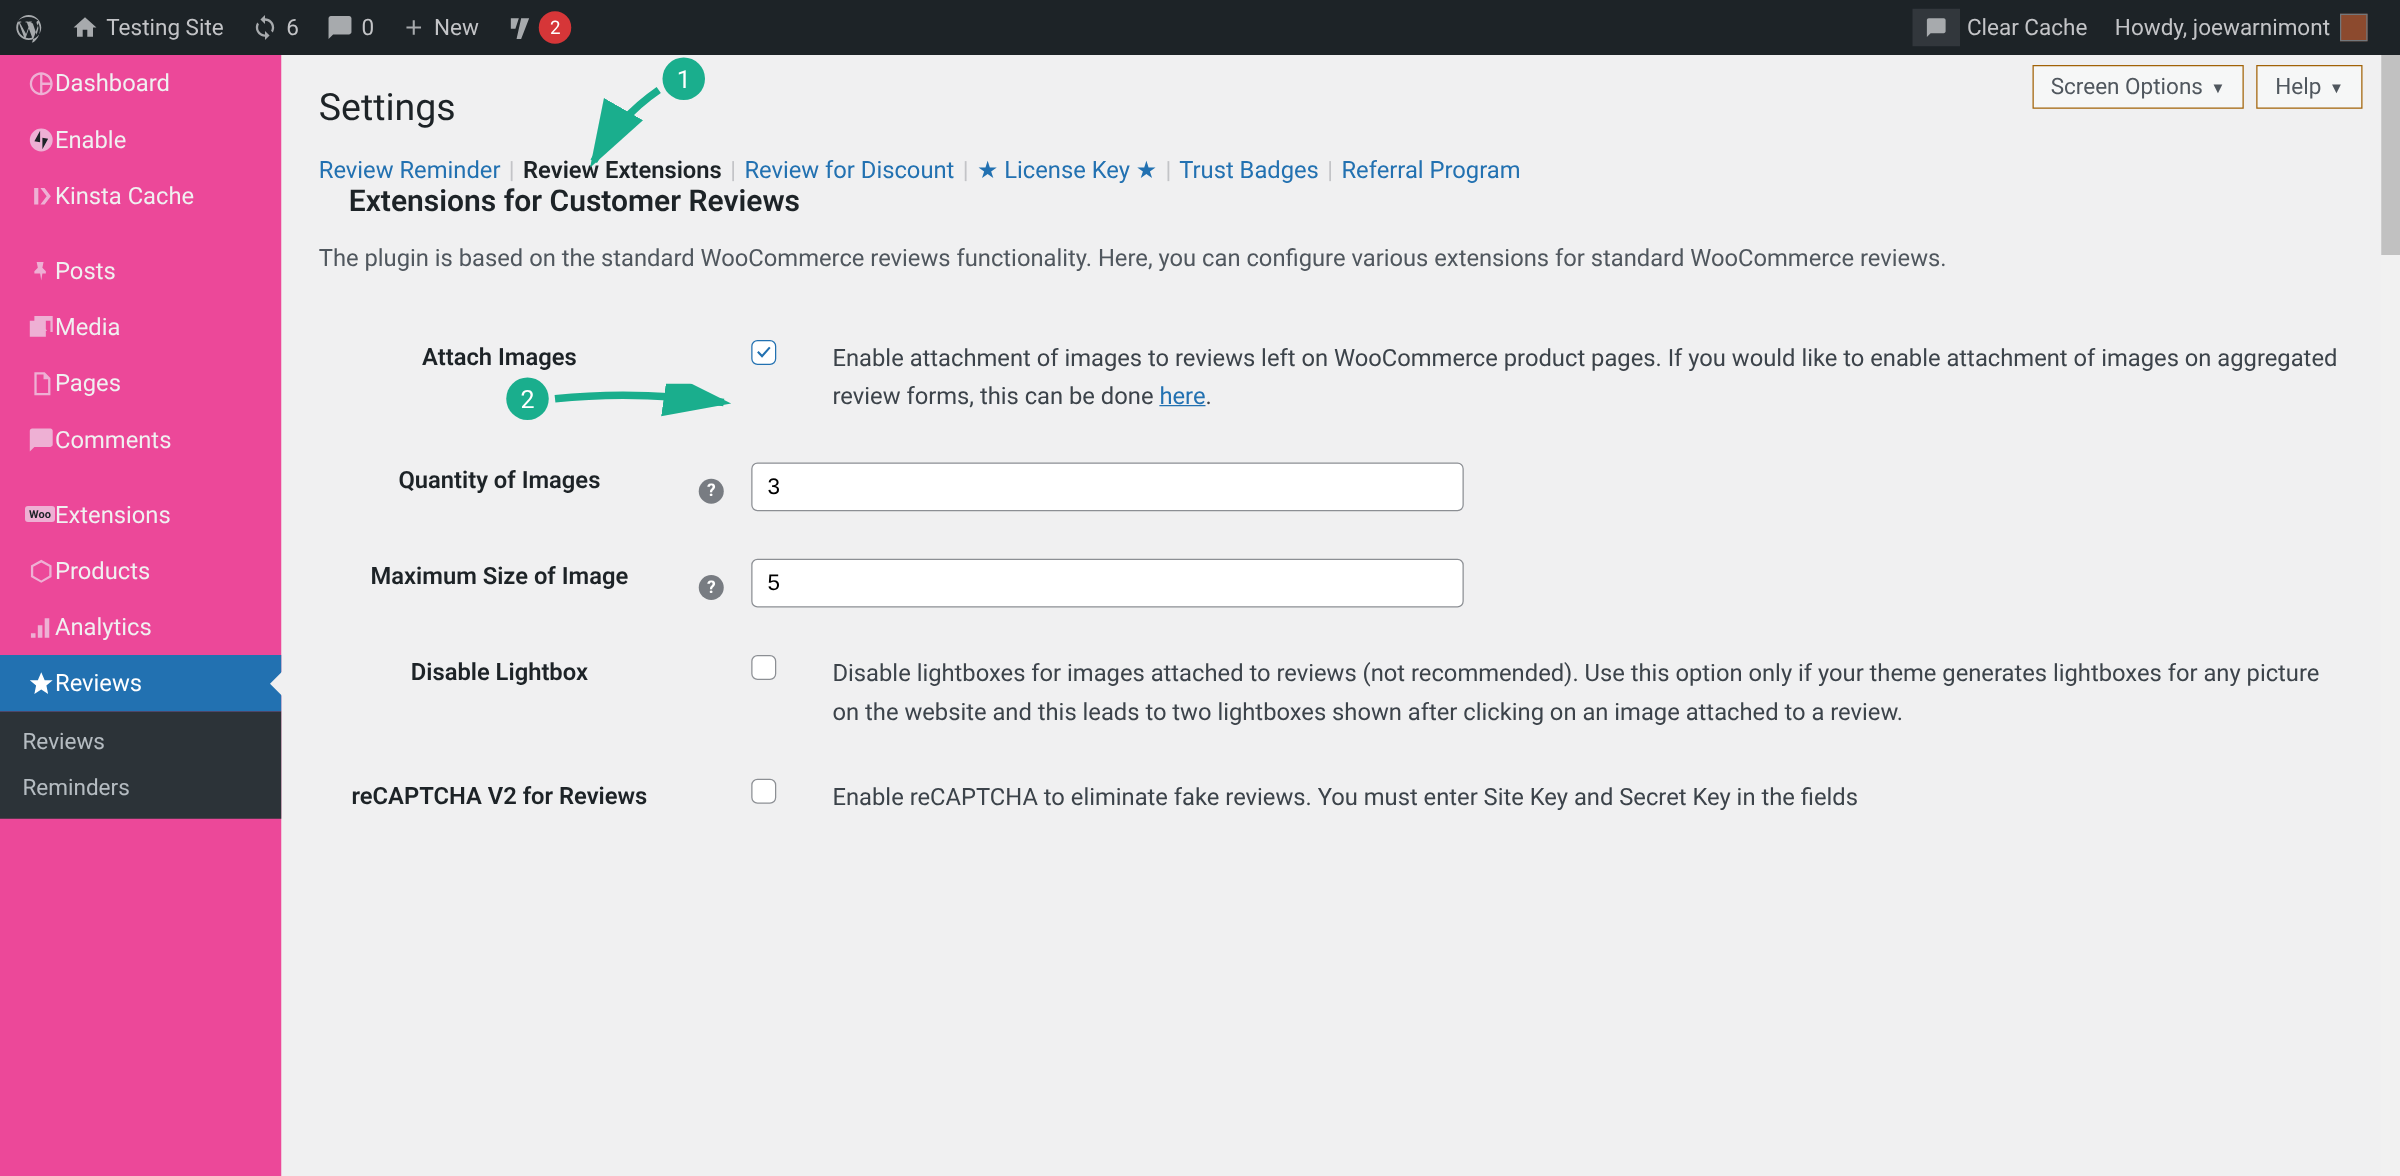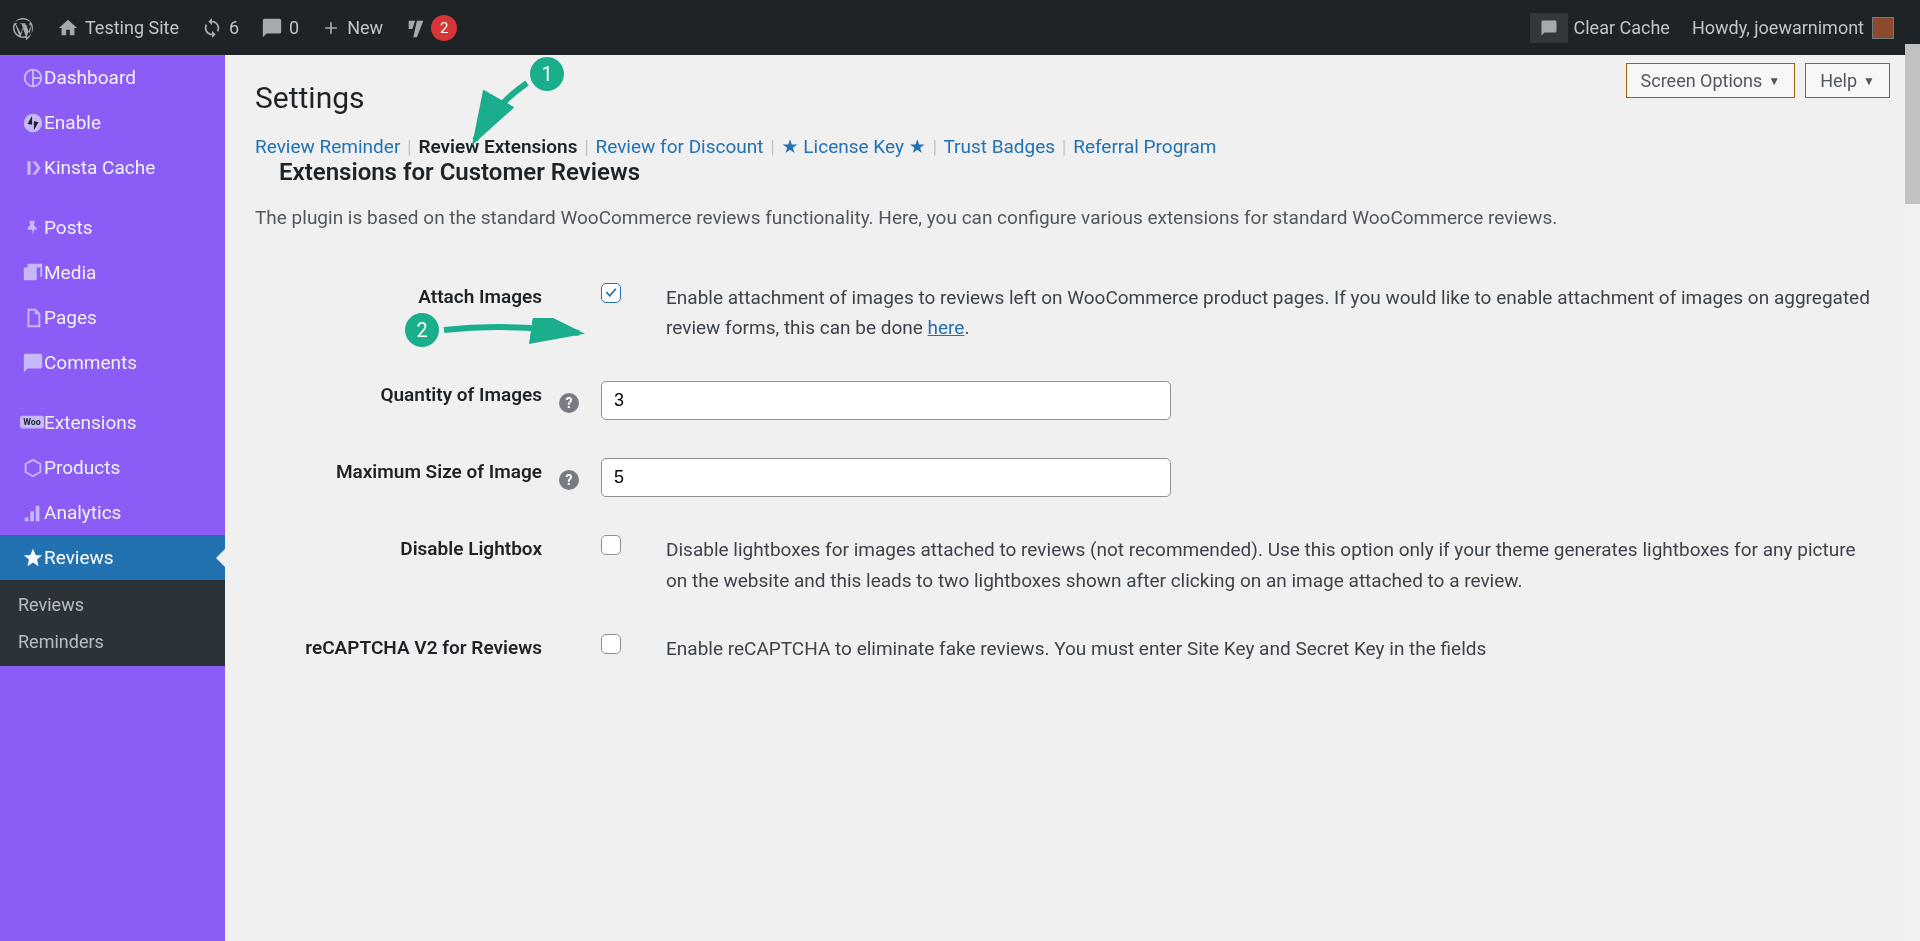--- a/index.html
+++ b/index.html
@@ -1,30 +1,30 @@
 <!DOCTYPE html>
 <html><head>
 <meta charset="utf-8">
 <style>
 * { box-sizing: border-box; margin: 0; padding: 0; }
 body { font-family: -apple-system, BlinkMacSystemFont, "Segoe UI", Roboto, Oxygen-Sans, Ubuntu, Cantarell, "Helvetica Neue", sans-serif; font-size: 13px; background: #f0f0f1; color: #3c434a; }
 
 
-.adminbar { height: 55px; background: #1d2327; color: #c3c4c7; display: flex; align-items: center; padding: 0 15px 0 0; justify-content: space-between; }
+.adminbar { height: 44px; background: #1d2327; color: #c3c4c7; display: flex; align-items: center; padding: 0 15px 0 0; justify-content: space-between; }
 .adminbar-left, .adminbar-right { display: flex; align-items: center; height: 100%; }
 .adminbar-item { display: flex; align-items: center; padding: 0 11px; height: 100%; color: #c3c4c7; font-size: 18px; cursor: pointer; }
 .adminbar-item span.txt { margin-left: 6px; }
 .adminbar .icon { color: #a7aaad; font-size: 20px; display:inline-flex; align-items:center;}
 .badge-orange { background:#d63638; color:#fff; border-radius:50%; width:26px; height:26px; display:inline-flex; align-items:center; justify-content:center; font-size:15px; font-weight:400; margin-left:4px;}
 .avatar { width:22px; height:22px; background:#8c4a2e; margin-left:8px; border:1px solid #72777c;}
 .clear-cache-box { background:#32373c; padding:6px 10px; display:flex; align-items:center; }
 
 
 .layout { display:flex; }
-.sidebar { width: 225px; background:#8b5cf6; min-height: calc(100vh - 44px); padding-top:0;}
+.sidebar { width: 225px; background:#ec4899; min-height: calc(100vh - 44px); padding-top:0;}
 .sidebar-item { display:flex; align-items:center; padding:11px 14px; color:#f0f0f1; font-size:19px; cursor:pointer; position:relative;}
 .sidebar-item.current { background:#2271b1; color:#fff; }
 .sidebar-item.current::after { content:""; position:absolute; right:-1px; top:50%; transform:translateY(-50%); border:10px solid transparent; border-right-color:#f0f0f1; }
 .sidebar-item .micon { width:30px; display:inline-flex; justify-content:flex-end; color:rgba(240,246,252,.6); font-size:20px;}
 .sidebar-item.current .micon { color:#fff;}
 .sidebar-sep { height:15px; }
 .sidebar-sub { background:#2c3338; padding:6px 0;}
 .sidebar-sub-item { padding:8px 18px; color:rgba(240,246,252,.7); font-size:18px; cursor:pointer;}
 
 
@@ -35,21 +35,21 @@
 h1.page-title { font-size:30px; font-weight:400; color:#1d2327; margin:15px 0 20px 0;}
 .tabs { font-size:19px; color:#50575e;}
 .tabs a { color:#2271b1; text-decoration:none; cursor:pointer;}
 .tabs a.active { color:#1d2327; font-weight:600;}
 .tabs .sep { color:#c3c4c7; margin:0 2px;}
 h2.section-title { font-size:24px; font-weight:600; color:#1d2327; margin-bottom:18px;margin-left:24px;}
 p.desc { font-size:19px; color:#50575e; margin-bottom:30px; line-height:1.5;}
 
 .form-table { width:100%; }
 .form-table tr { }
-.form-table th { text-align:right; vertical-align:top; width:300px; padding:20px 15px 20px 0; font-size:19px; font-weight:600; color:#1d2327;}
+.form-table th { text-align:center; vertical-align:top; width:300px; padding:20px 15px 20px 0; font-size:19px; font-weight:600; color:#1d2327;}
 .form-table td { padding:18px 10px; font-size:19px; color:#3c434a; line-height:1.6;}
 .form-table td.helpcell { width:30px; padding:18px 0; vertical-align:top; padding-top:24px;}
 .help-icon { width:20px; height:20px; background:#787c82; color:#fff; border-radius:50%; display:inline-flex; align-items:center; justify-content:center; font-size:14px; font-weight:bold;}
 .chk { width:20px; height:20px; border:1.5px solid #8c8f94; border-radius:5px; display:inline-flex; align-items:center; justify-content:center; vertical-align:middle; margin-right:10px; cursor:pointer; background:#fff; flex-shrink:0;}
 .chk.checked { border-color:#2271b1;}
 .chk.checked::after { content:"✓"; color:#2271b1; font-weight:bold; font-size:16px;}
 .input-txt { width:570px; padding:8px 12px; font-size:18px; border:1px solid #8c8f94; border-radius:5px; background:#fff;}
 .link-inline { color:#2271b1; text-decoration:underline; cursor:pointer;}
 .td-flex { display:flex; align-items:flex-start;}
 .td-flex .lbl { flex:1;margin-left:35px;}

